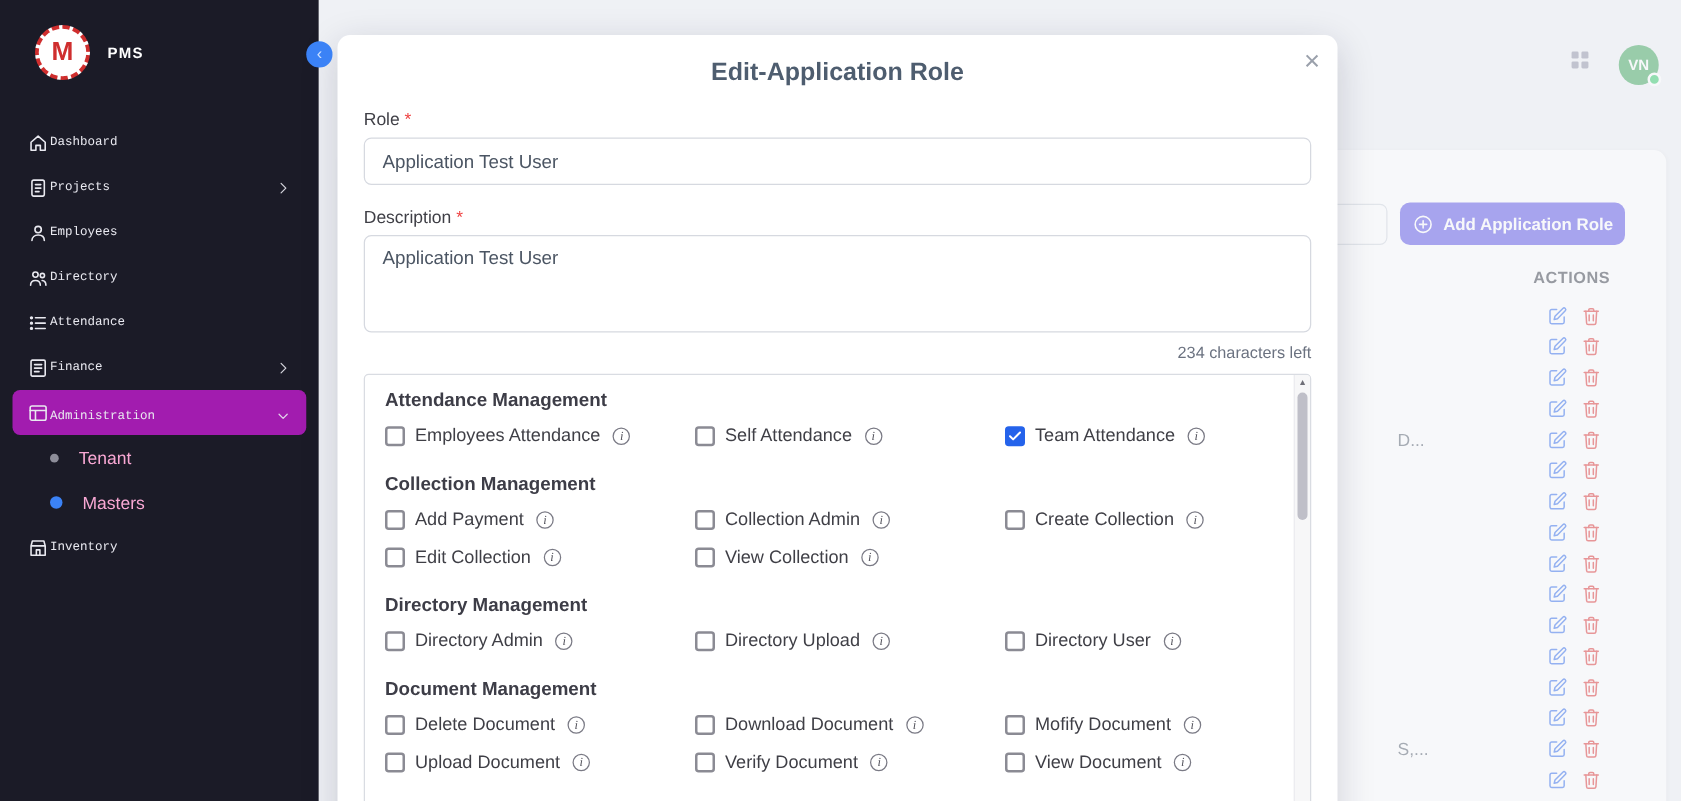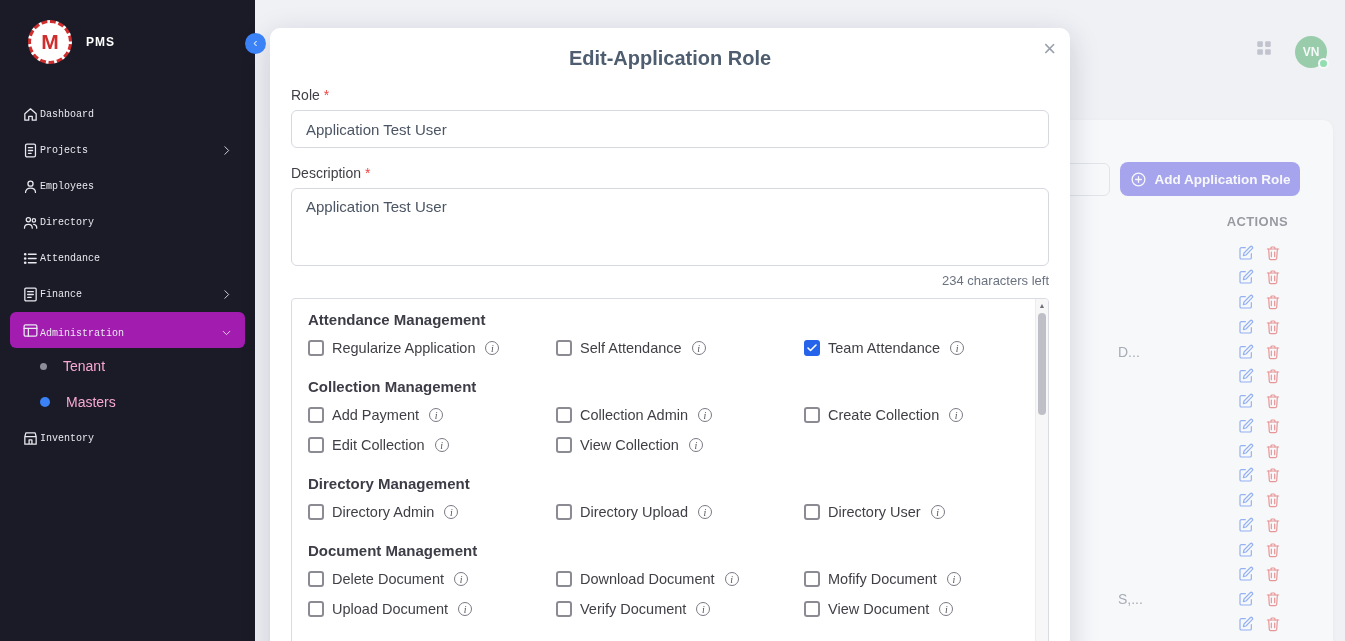--- a/index.html
+++ b/index.html
@@ -537,21 +537,21 @@
     </label>
     <textarea class="f-textarea" style="">Application Test User</textarea>
     <div class="chars-left">234 characters left</div>
 
     <div class="perm-panel">
       <div class="perm-content" id="perm-content">
           <div class="sec-title">Attendance Management</div>
           <div class="perm-grid">
             <label class="perm">
               <span class="cb"></span>
-              <span class="plab">Regularize Application</span>
+              <span class="plab">Employees Attendance</span>
               <span class="info">i</span>
             </label>
             <label class="perm">
               <span class="cb"></span>
               <span class="plab">Self Attendance</span>
               <span class="info">i</span>
             </label>
             <label class="perm">
               <span class="cb on">
                 <span class="ckwrap">

